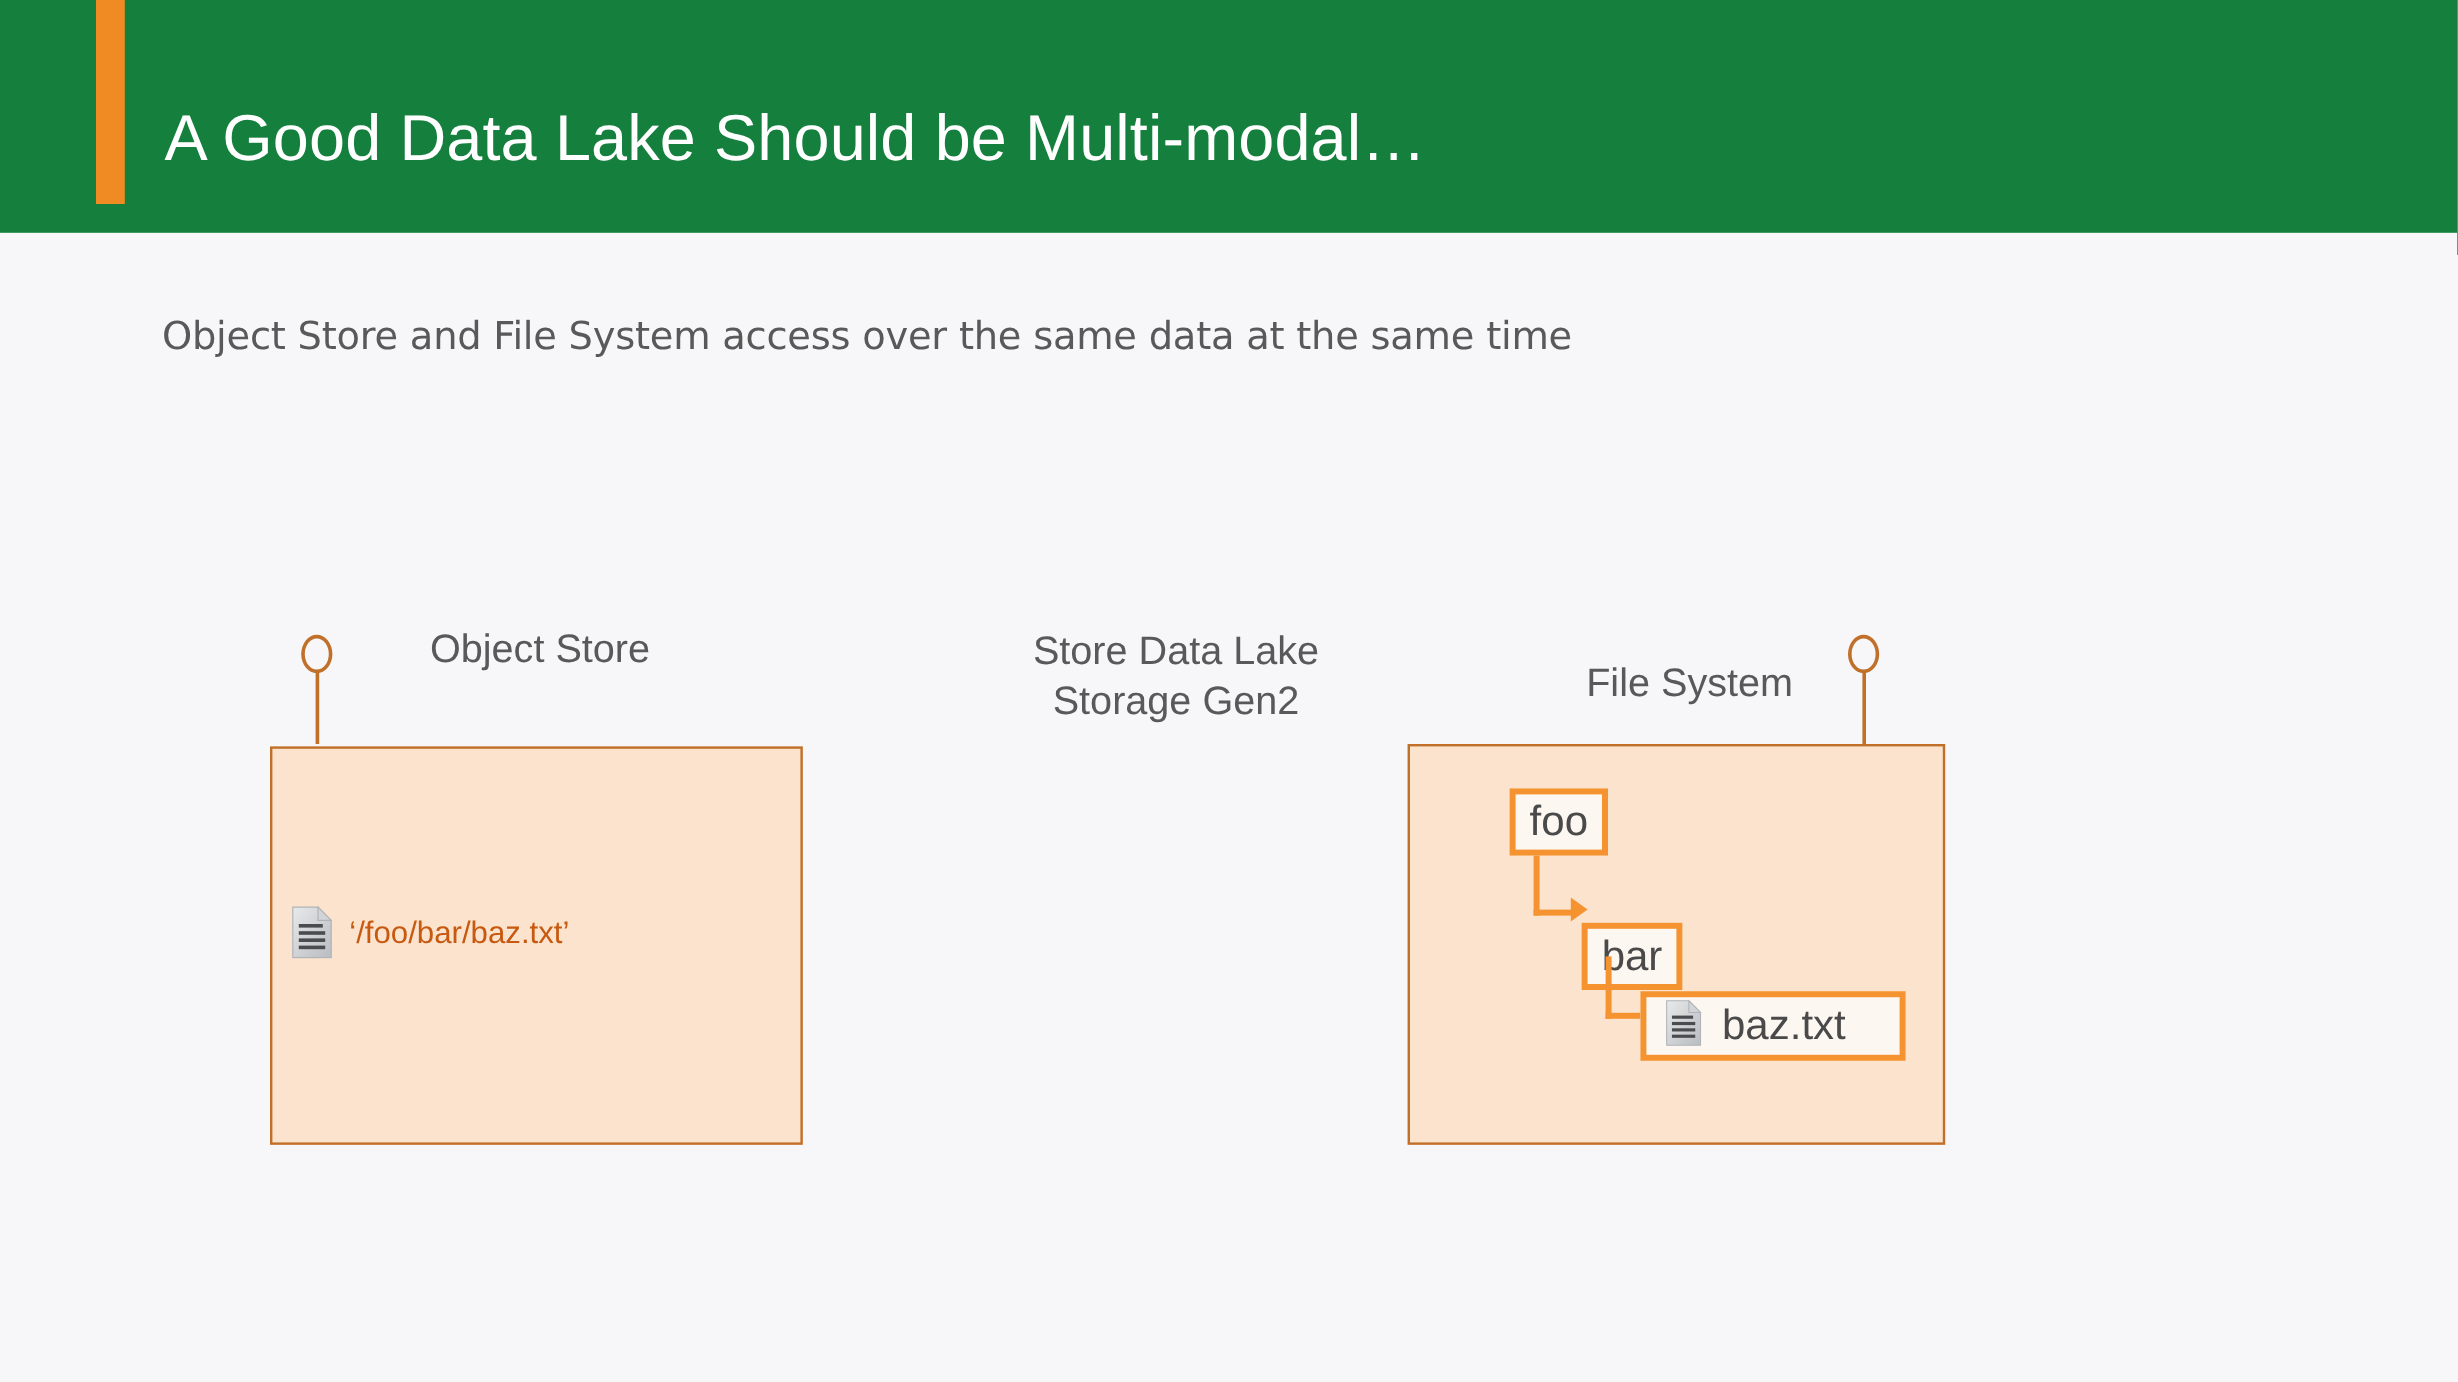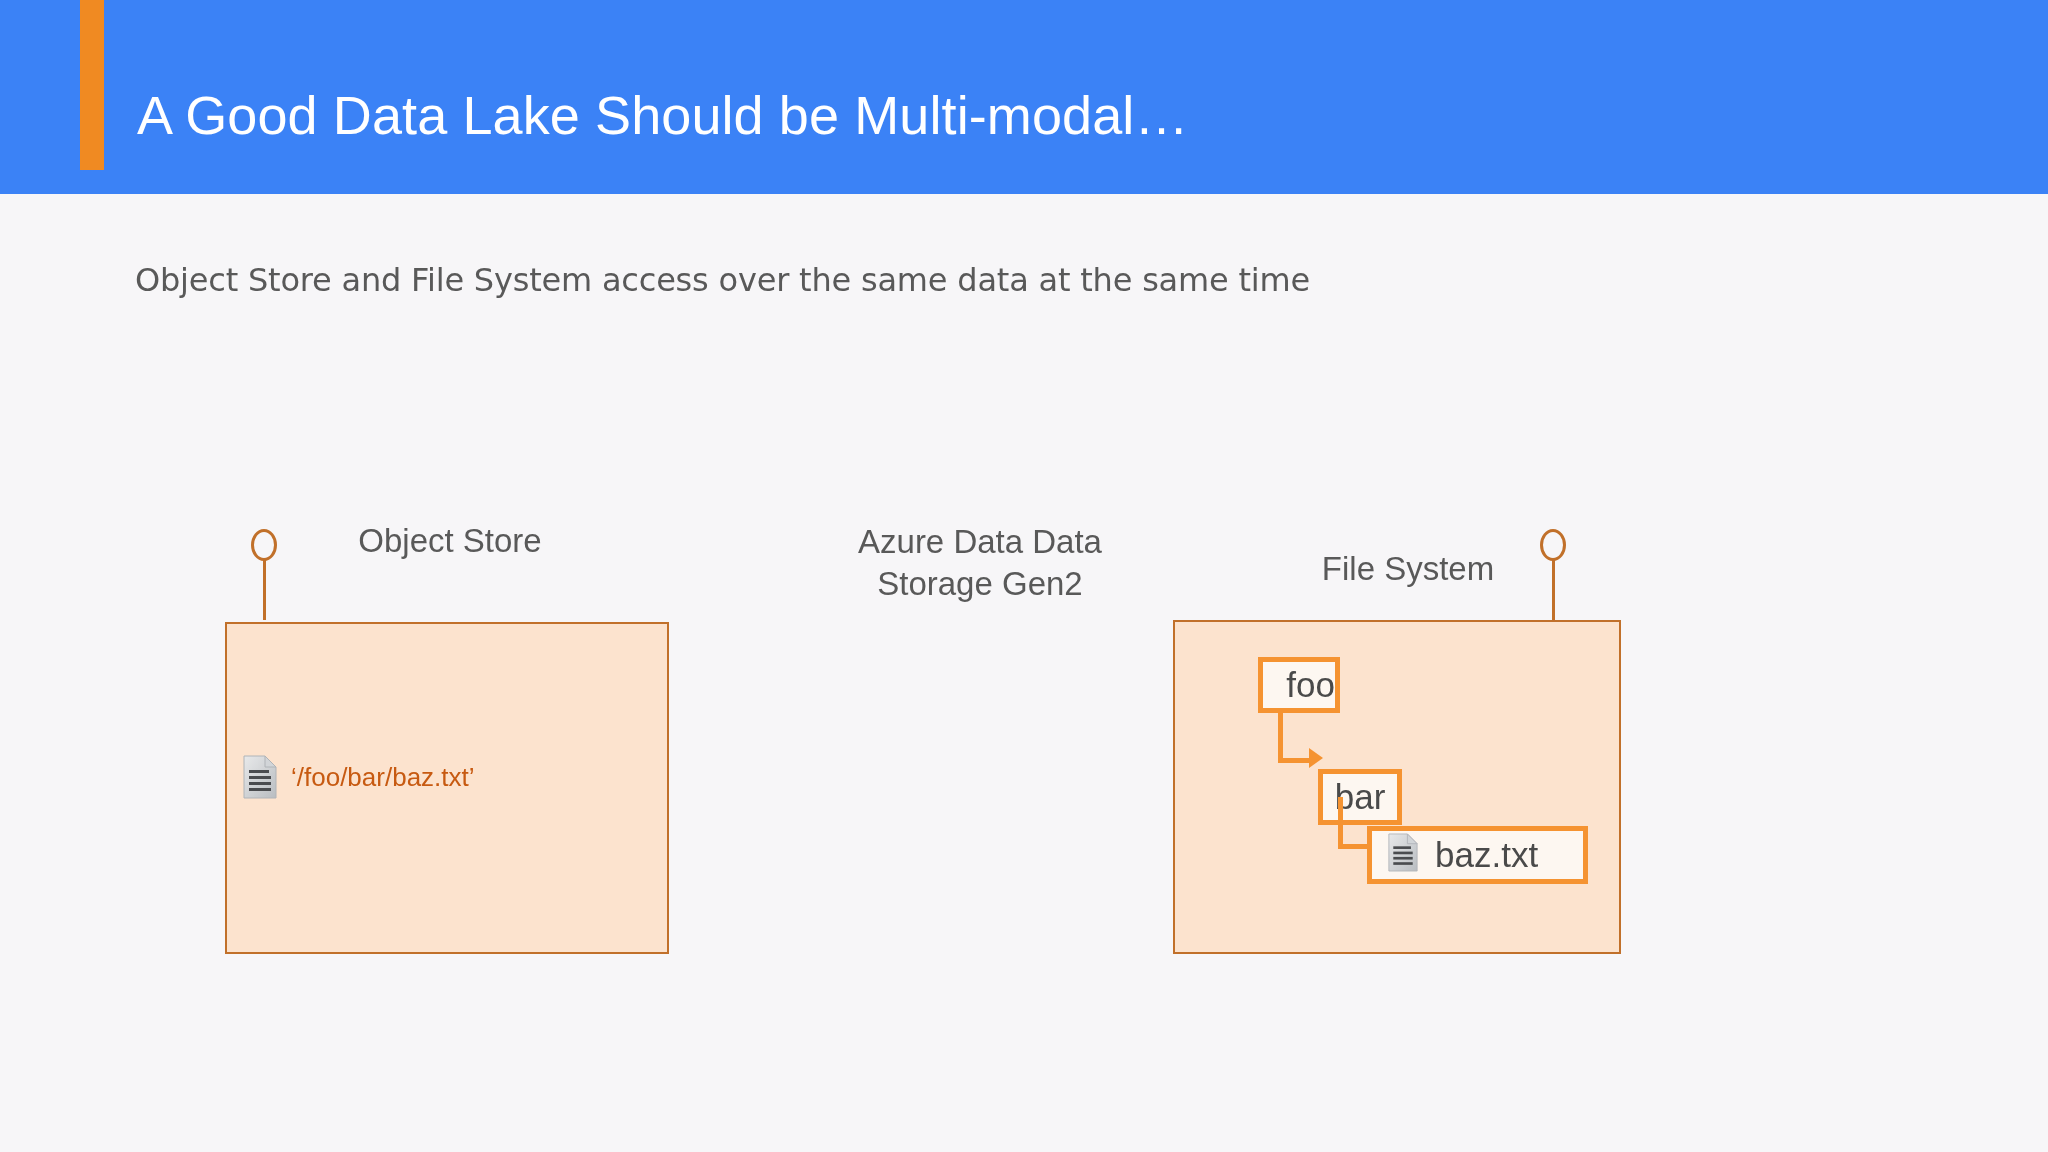--- a/index.html
+++ b/index.html
@@ -17,21 +17,21 @@
     font-family: "Liberation Sans", sans-serif;
     -webkit-font-smoothing: antialiased;
   }
 
   
   #header-band {
     position: absolute;
     left: 0; top: 0;
     width: 2048px;
     height: 194px;
-    background: #3b82f6;
+    background: #15803d;
   }
   #header-accent-bar {
     position: absolute;
     left: 80px; top: 0;
     width: 24px;
     height: 170px;
     background: #F08A22;
   }
   #slide-title {
     position: absolute;
@@ -165,21 +165,21 @@
     border: 5px solid #F59331;
     box-sizing: border-box;
     display: flex;
     align-items: center;
     justify-content: center;
     color: #4A4A4A;
     font-family: "Liberation Sans", sans-serif;
     font-size: 35px;
     font-weight: 400;
   }
-  #node-foo { left: 1258px; top: 657px; width: 82px; height: 56px; justify-content: flex-end; }
+  #node-foo { left: 1258px; top: 657px; width: 82px; height: 56px; }
   #node-bar { left: 1318px; top: 741px; width: 84px; height: 56px; margin-top: 28px; }
   #node-baz {
     left: 1367px; top: 826px; width: 221px; height: 58px;
     justify-content: flex-start;
     padding-left: 16px;
     gap: 13px;
   }
 
   
   .elbow { position: absolute; }
@@ -240,21 +240,21 @@
 
   <div id="header-band">
     <div id="header-accent-bar"></div>
     <div id="slide-title">A Good Data Lake Should be Multi-modal…</div>
   </div>
 
   <div id="subtitle">Object Store and File System access over the same data at the same time</div>
 
   <div id="diagram">
 
-    <div id="label-center" class="group-label">Azure Data Data
+    <div id="label-center" class="group-label">Store Data Lake
 Storage Gen2</div>
 
     <div id="label-object-store" class="group-label">Object Store</div>
 
     <div id="lollipop-object-store" class="lollipop">
       <div class="ring"></div>
       <div class="stem"></div>
     </div>
 
     <div id="object-store-box" class="big-box"></div>

